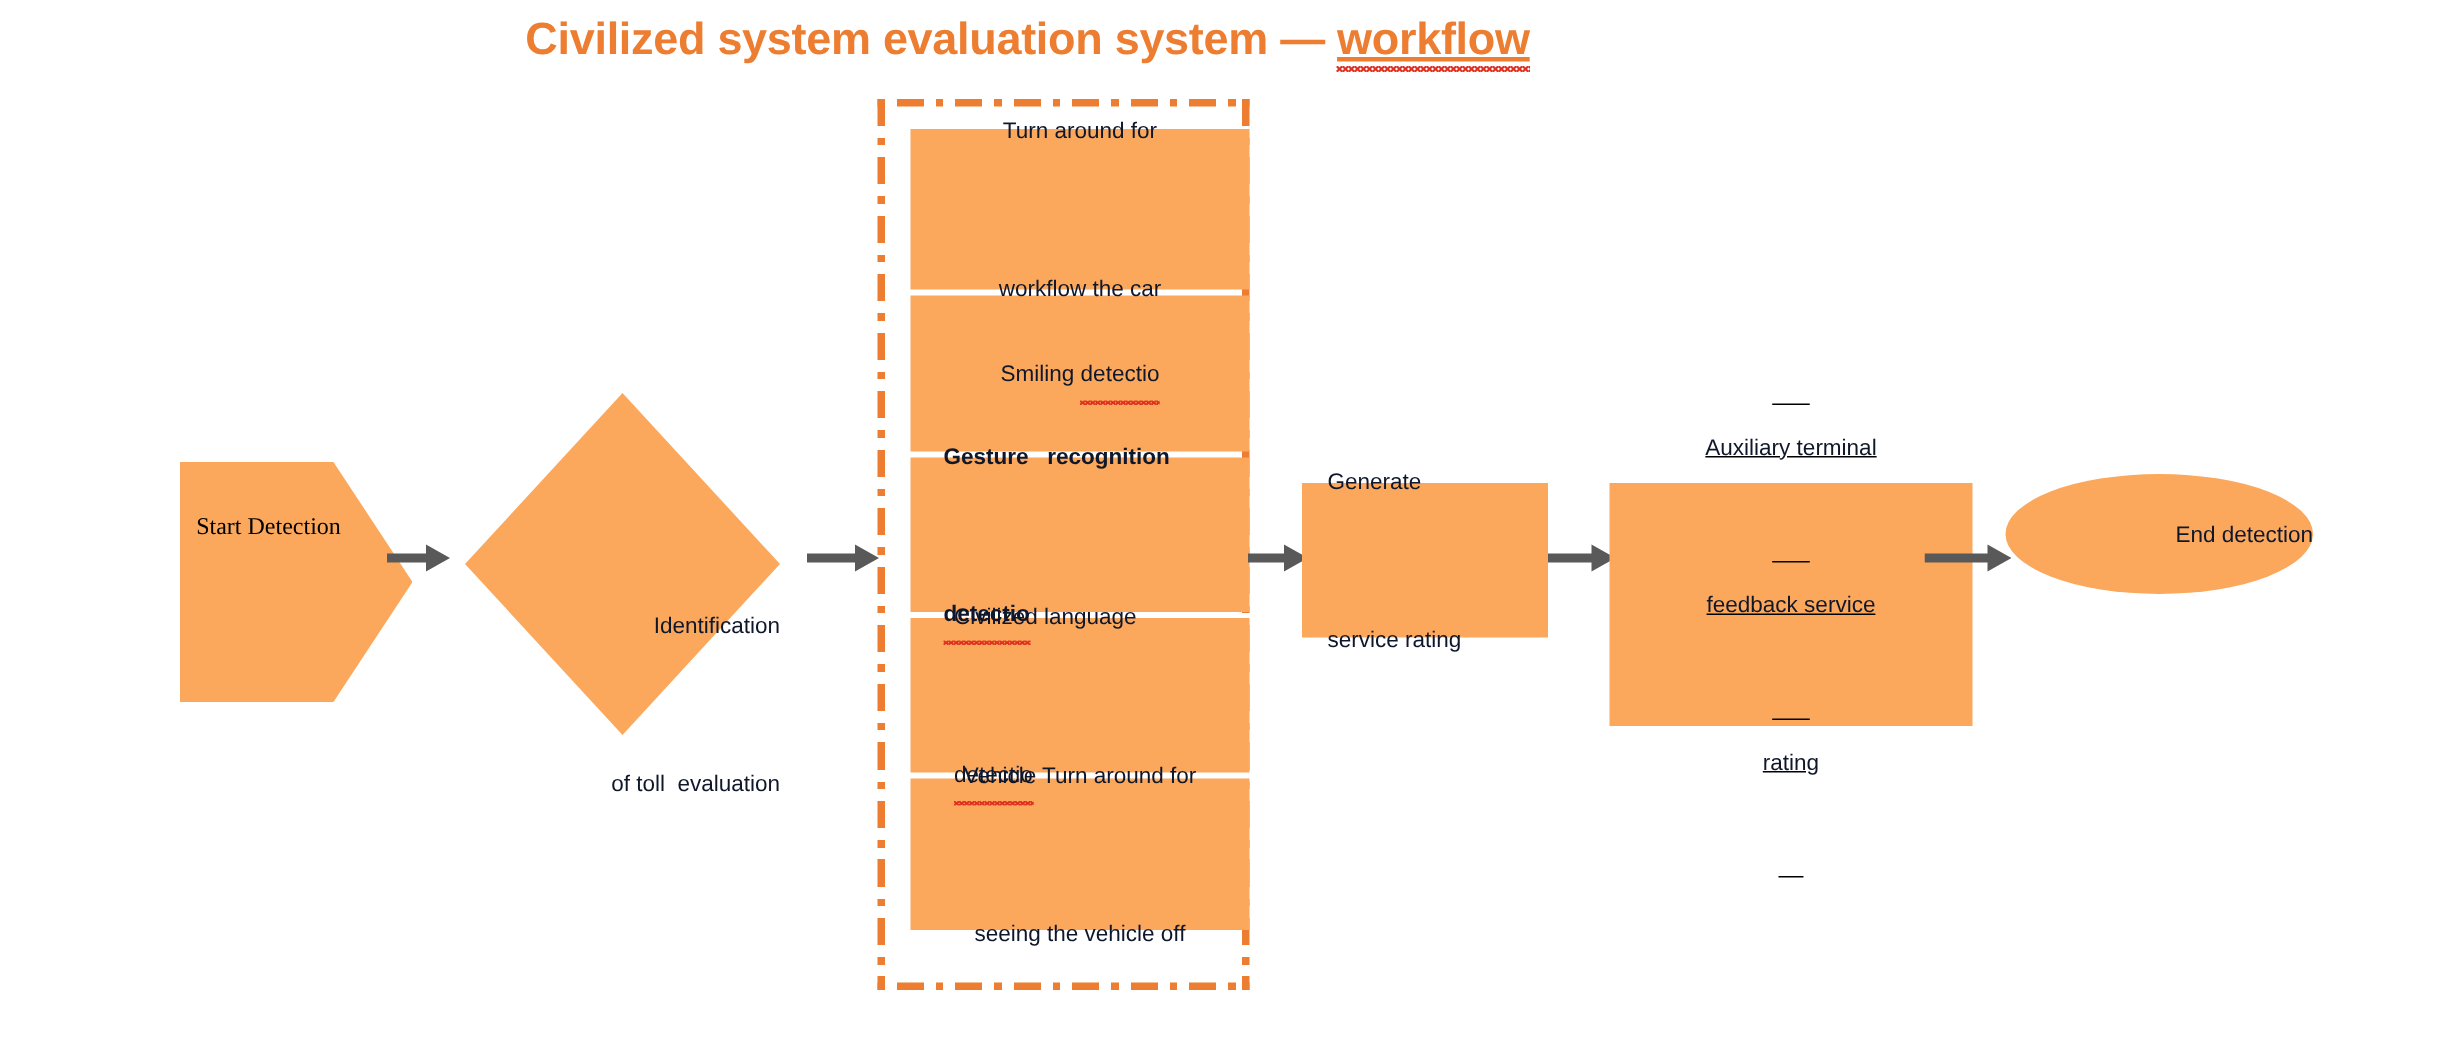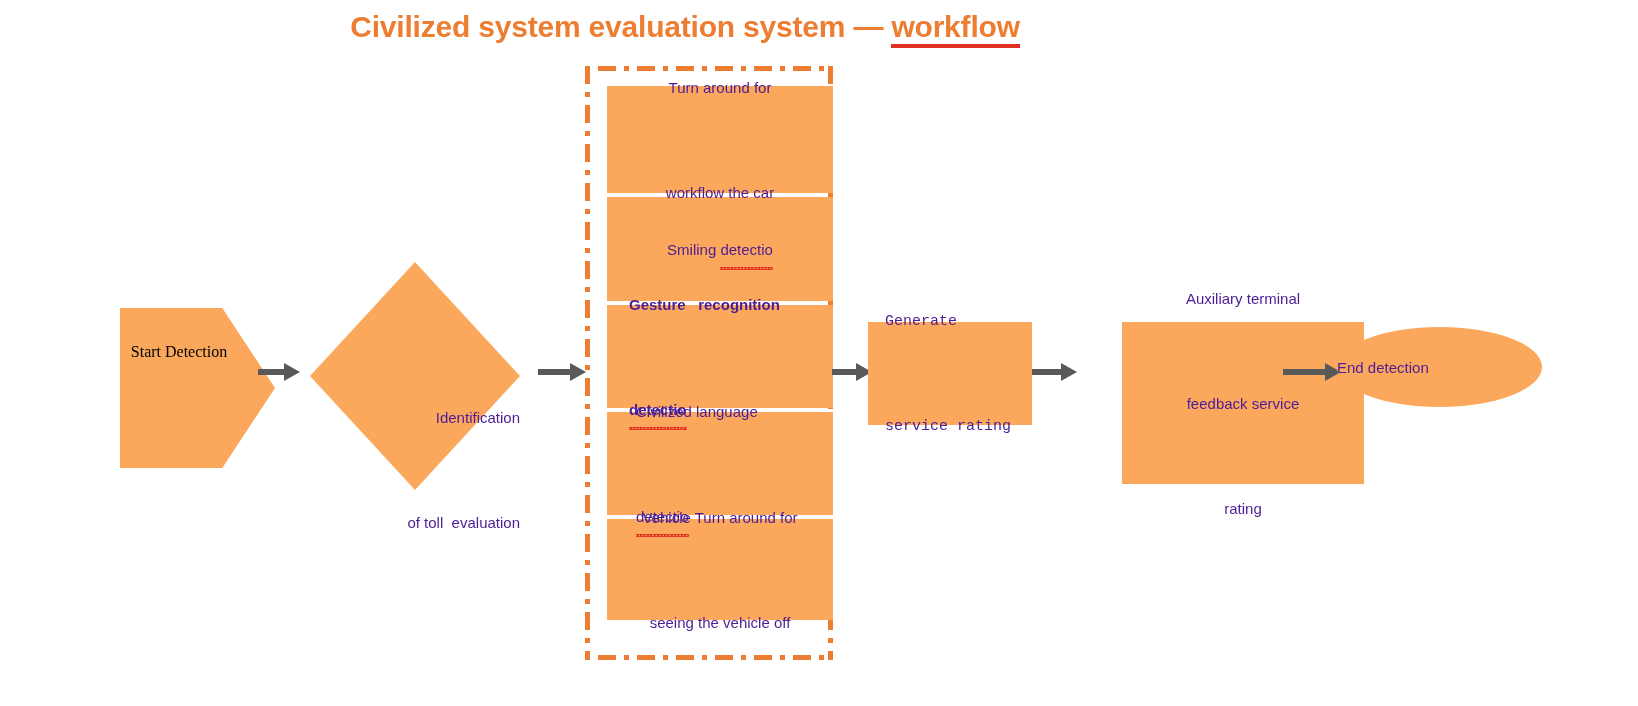--- a/index.html
+++ b/index.html
@@ -34,39 +34,40 @@
     font-family: "Liberation Sans", sans-serif;
     font-weight: bold;
     font-size: 30px;
     letter-spacing: -0.2px;
     color: #ED7D31;
     white-space: nowrap;
   }
   .title .spell {
     position: relative;
     display: inline-block;
+    text-decoration: underline;
   }
   .title .spell::after {
     content: "";
     position: absolute;
     left: 0;
     right: 0;
     bottom: -4px;
     height: 4px;
     background-image:
       linear-gradient(135deg, transparent 0 35%, #e03020 35% 65%, transparent 65% 100%),
       linear-gradient(45deg, transparent 0 35%, #e03020 35% 65%, transparent 65% 100%);
     background-size: 4px 4px;
     background-repeat: repeat-x;
   }
 
   
   .node-text {
     font-size: 15px;
-    color: #4c1d95;
+    color: #0f172a;
     line-height: 35px;
     text-align: center;
     white-space: pre;
   }
   .node-text .line { display: block; }
 
   .sq {
     position: relative;
     display: inline-block;
   }
@@ -200,40 +201,41 @@
     display: flex;
     align-items: center;
     justify-content: center;
   }
   .rect-generate {
     left: 868px;
     top: 322px;
     width: 164px;
     height: 103px;
   }
-  .rect-generate .node-text { text-align: left; width: 130px; font-family: Liberation Mono, monospace; }
+  .rect-generate .node-text { text-align: left; width: 130px; }
   .rect-aux {
-    left: 1122px;
+    left: 1073px;
     top: 322px;
     width: 242px;
     height: 162px;
+    text-decoration: underline;
   }
 
   
   .ellipse {
     position: absolute;
     left: 1337px;
-    top: 327px;
+    top: 316px;
     width: 205px;
     height: 80px;
     background: #FBA85C;
     border-radius: 50%;
     display: flex;
     align-items: center;
-    justify-content: flex-start;
+    justify-content: flex-end;
   }
 
   
   .arrow {
     position: absolute;
     height: 22px;
     display: block;
   }
   .arrow svg { display: block; }
 </style>

